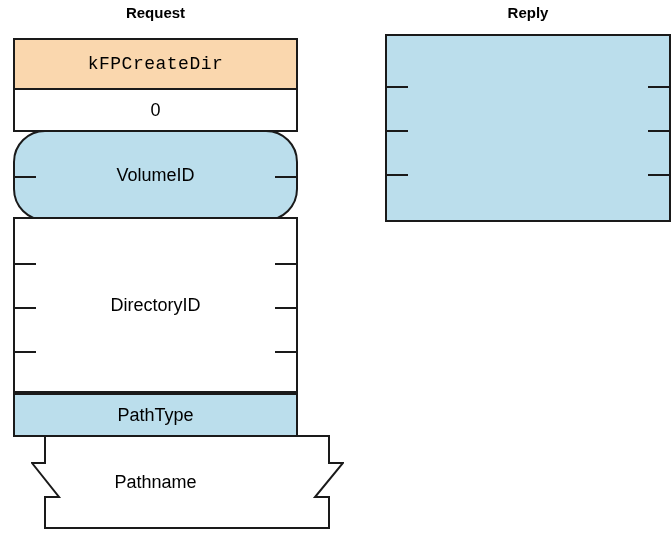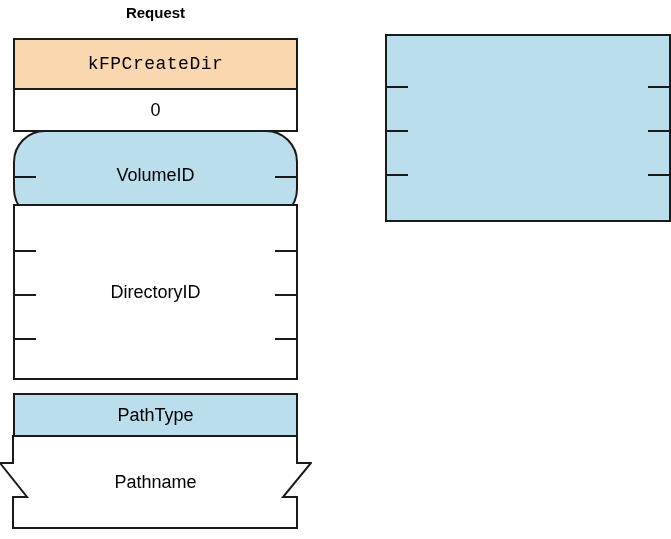--- a/index.html
+++ b/index.html
@@ -138,55 +138,56 @@
     <div class="field fill-white" style="top:50px; width:285px; height:44px;">
       <span class="label">0</span>
     </div>
 
     <div class="field fill-blue" style="top:92px; width:285px; height:91px;border-radius:32px;">
       <span class="tick left" style="top:44px;"></span>
       <span class="tick right" style="top:44px;"></span>
       <span class="label">VolumeID</span>
     </div>
 
-    <div class="field fill-white" style="top:166px; width:285px; height:176px;">
+    <div class="field fill-white" style="top:179px; width:285px; height:176px;">
       <span class="tick left" style="top:44px;"></span>
       <span class="tick right" style="top:44px;"></span>
       <span class="tick left" style="top:88px;"></span>
       <span class="tick right" style="top:88px;"></span>
       <span class="tick left" style="top:132px;"></span>
       <span class="tick right" style="top:132px;"></span>
       <span class="label">DirectoryID</span>
     </div>
 
     <div class="field fill-blue" style="top:355px; width:285px; height:44px;align-items:center;">
       <span class="label">PathType</span>
     </div>
 
-    <div class="torn-wrap" style="top:397px; height:95px;">
+    <div class="torn-wrap" style="top:397px; height:95px;padding-left:32px;">
       <svg width="313" height="95" viewBox="0 0 313 95">
         <path d="M 14 1
                  L 298 1
                  L 298 28
                  L 312 28
                  L 284 62
                  L 298 62
                  L 298 93
                  L 14 93
                  L 14 62
                  L 28 62
                  L 1 28
                  L 14 28
                  Z" fill="#ffffff" stroke="#1a1a1a" stroke-width="2" stroke-linejoin="miter"></path>
       </svg>
       <div class="torn-label" style="top:37px;">Pathname</div>
     </div>
 
   </div>
 
+  <div class="col-title" id="reply-title">Reply</div>
 
   <div class="packet" id="reply-packet">
 
     <div class="field fill-blue" style="top:0px; width:286px; height:188px;">
       <span class="tick left" style="top:50px;"></span>
       <span class="tick right" style="top:50px;"></span>
       <span class="tick left" style="top:94px;"></span>
       <span class="tick right" style="top:94px;"></span>
       <span class="tick left" style="top:138px;"></span>
       <span class="tick right" style="top:138px;"></span>

